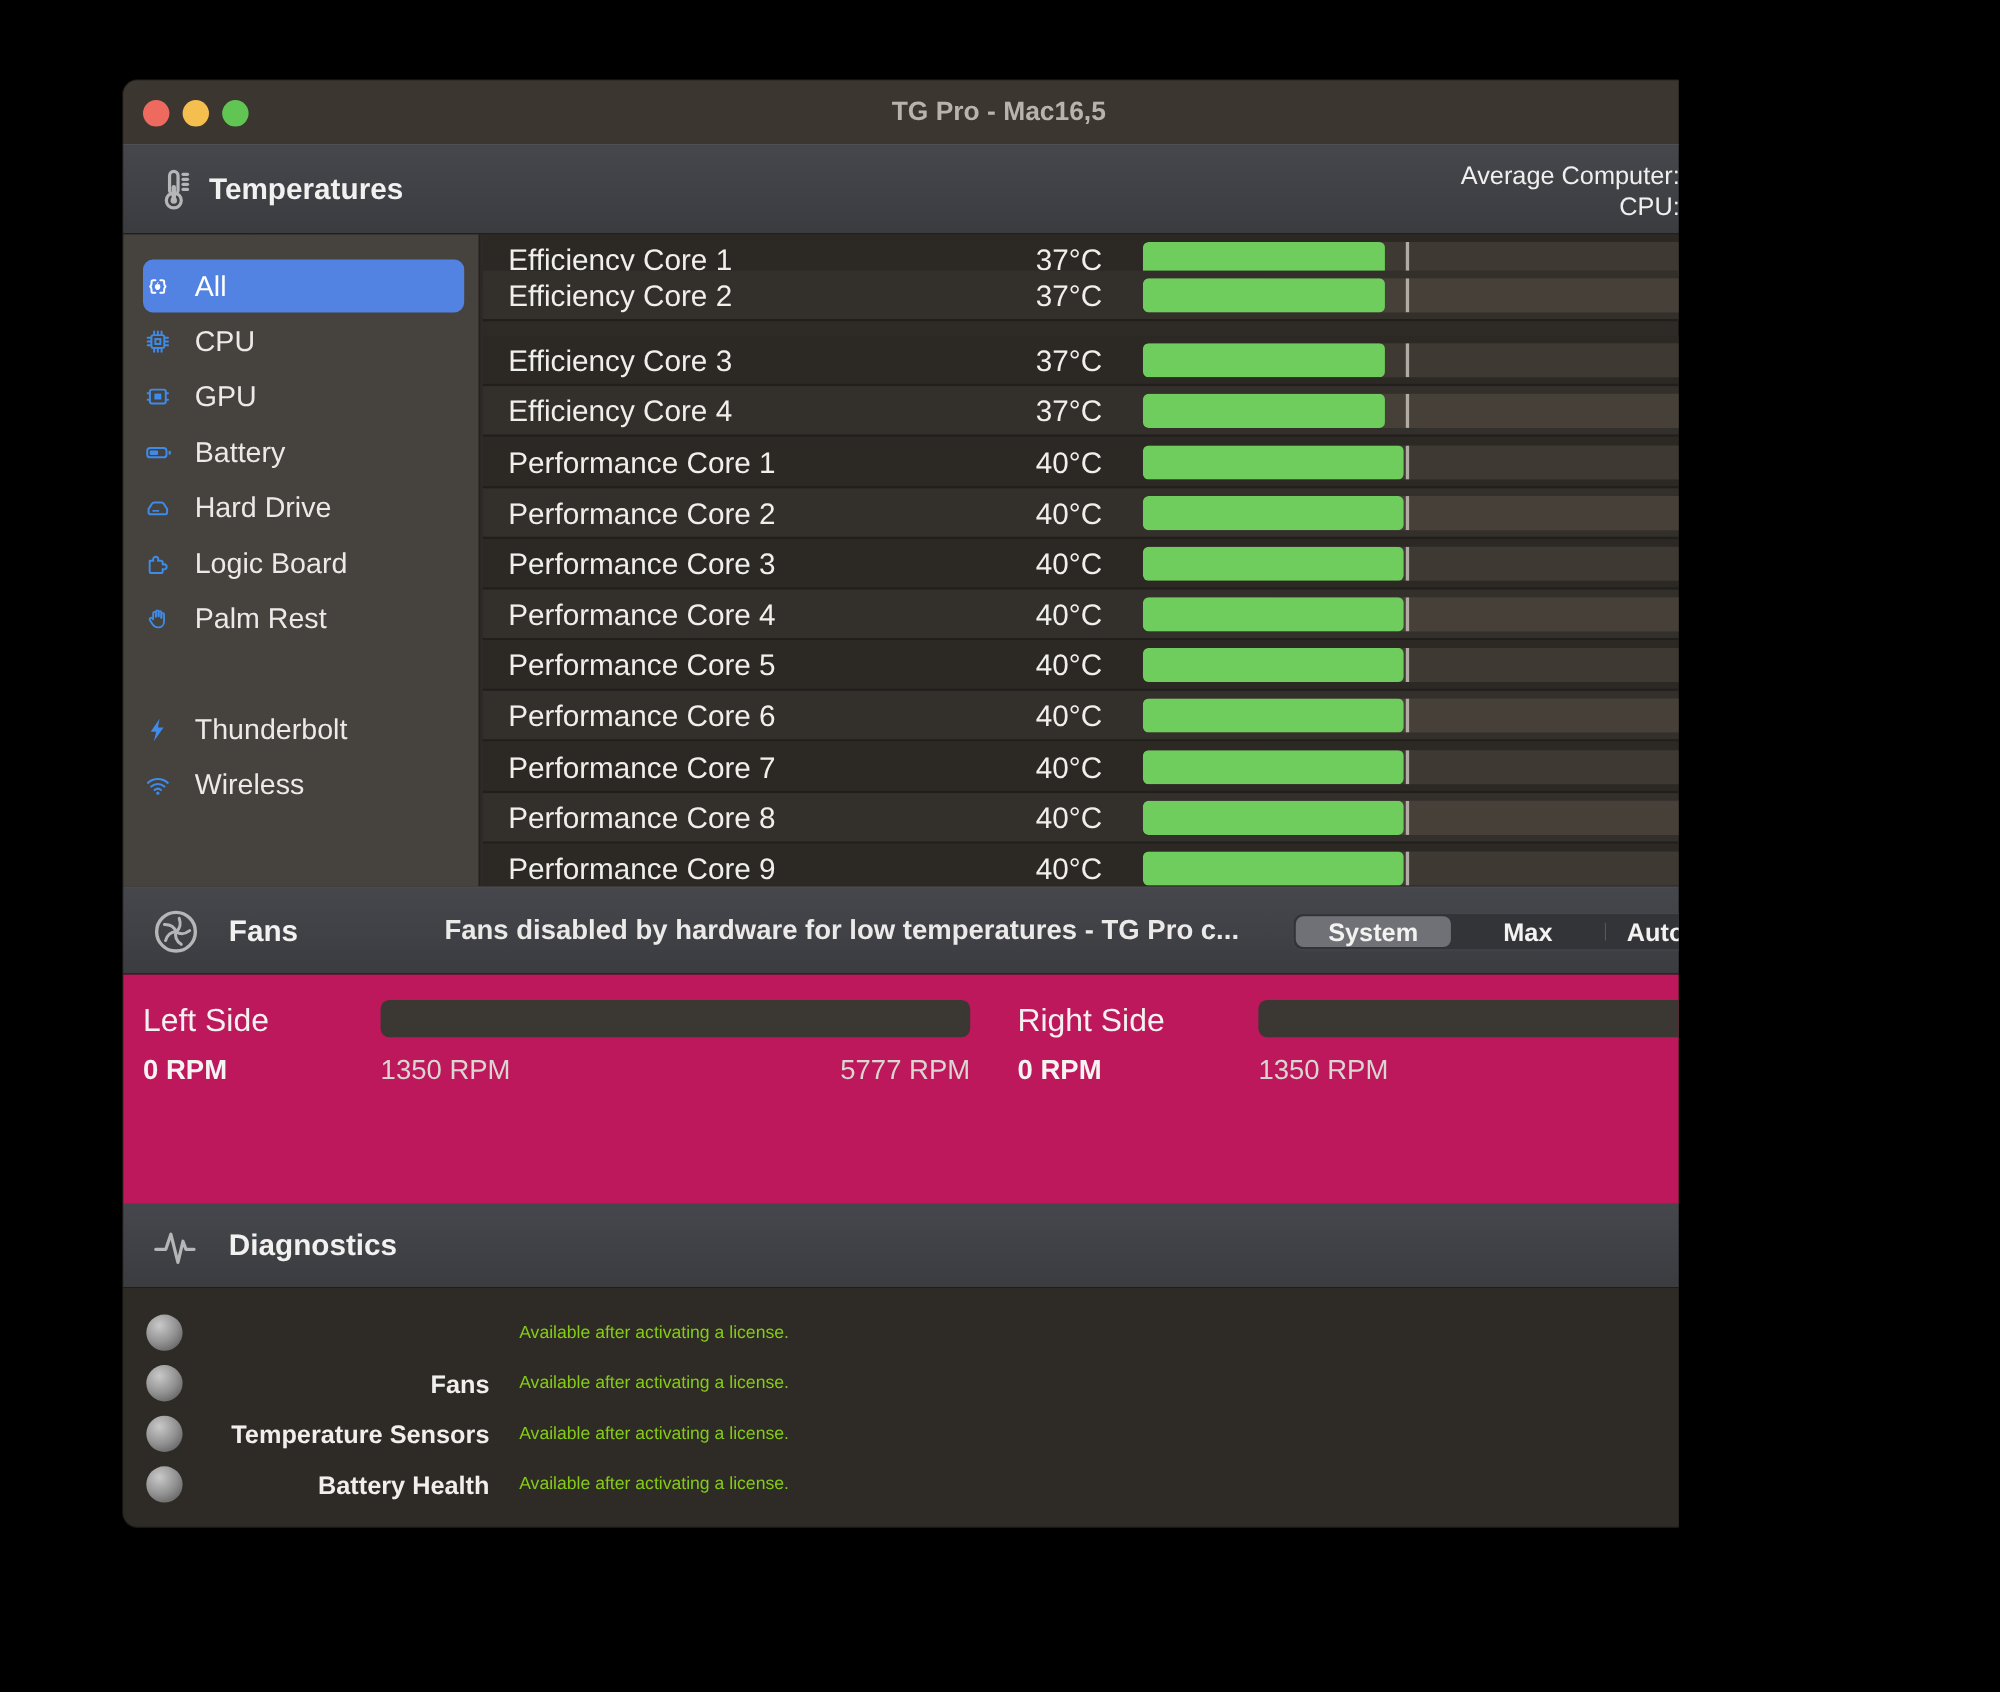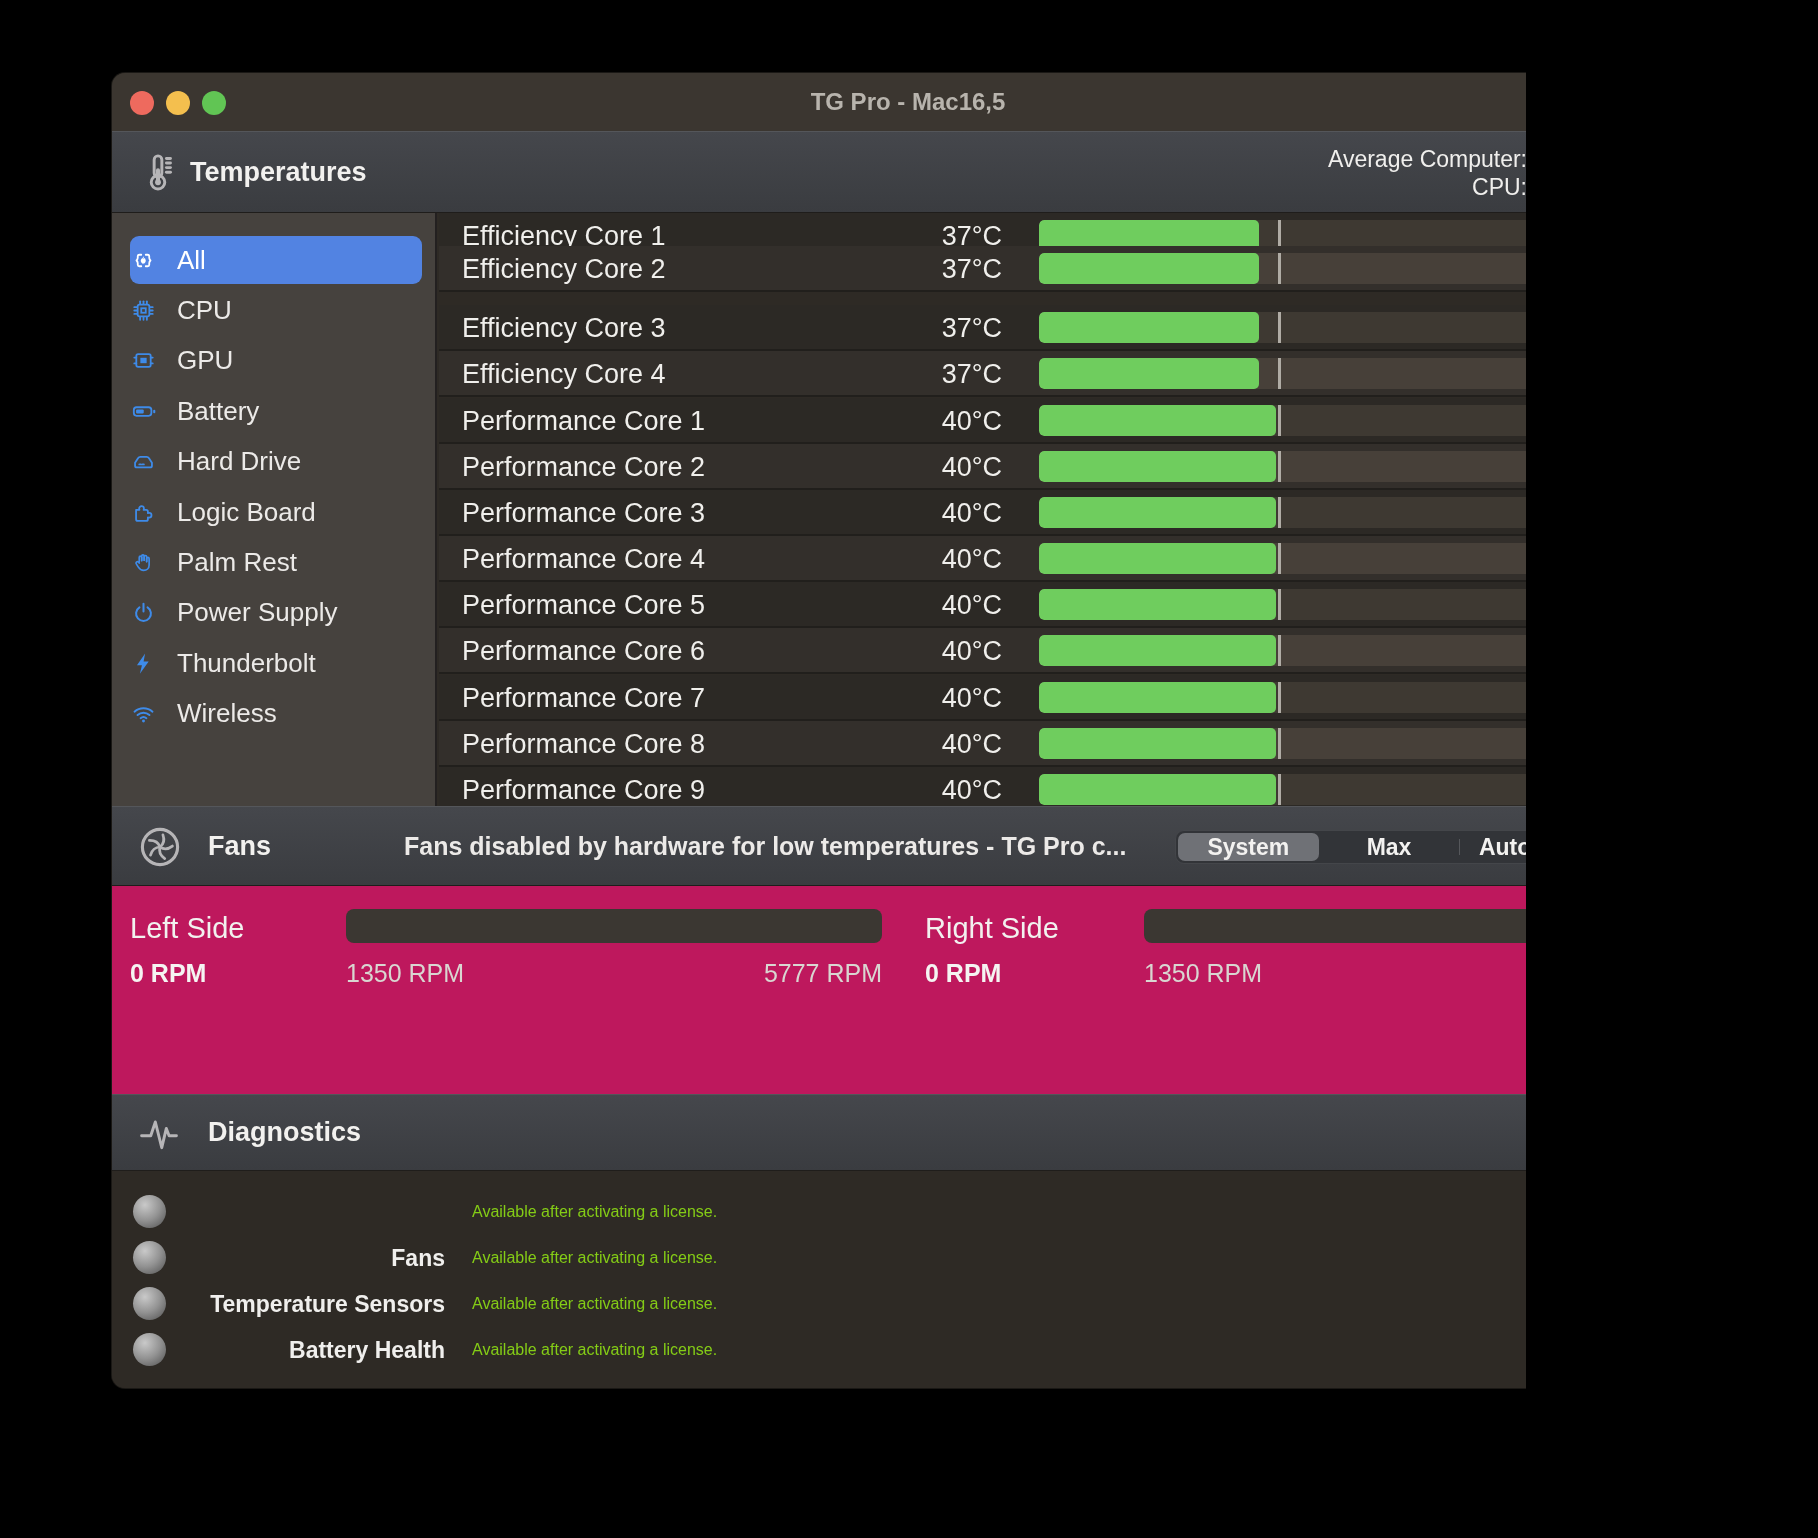--- a/index.html
+++ b/index.html
@@ -194,27 +194,20 @@
           </div>
           <div class="side-item" style="top: 325.4px;">
             <svg viewBox="0 0 24 24" fill="none" stroke="currentColor" stroke-width="1.5" stroke-linecap="round" stroke-linejoin="round">
     <path d="M8.2 11.5 V7.6 c0-.7.5-1.2 1.1-1.2 s1.1.5 1.1 1.2 v2.8"></path>
     <path d="M10.4 10 V6.4 c0-.7.5-1.2 1.1-1.2 s1.1.5 1.1 1.2 v3.6"></path>
     <path d="M12.6 10 V7 c0-.7.5-1.2 1.1-1.2 s1.1.5 1.1 1.2 v4.2"></path>
     <path d="M14.8 11.2 V8.6 c0-.7.5-1.2 1.1-1.2 s1.1.5 1.1 1.2 v5.6 c0 2.9-2.1 4.8-4.8 4.8 -2.4 0-3.6-1-4.8-2.9 L5.6 13.2 c-.4-.6-.3-1.3.3-1.7 .5-.4 1.2-.3 1.7.2 l.6.8"></path>
   </svg>
             <span class="side-label">Palm Rest</span>
           </div>
-          <div class="side-item" style="top: 375.8px;">
-            <svg viewBox="0 0 24 24" fill="none" stroke="currentColor" stroke-width="1.8" stroke-linecap="round">
-    <path d="M8.4 7.4 a6.6 6.6 0 1 0 7.2 0"></path>
-    <line x1="12" y1="4.2" x2="12" y2="11"></line>
-  </svg>
-            <span class="side-label">Power Supply</span>
-          </div>
           <div class="side-item" style="top: 476.6px;">
             <svg viewBox="0 0 24 24" fill="none" stroke="currentColor" stroke-width="1.7" stroke-linecap="round">
     <path d="M4 10.4 c4.5-4.1 11.5-4.1 16 0"></path>
     <path d="M6.7 13.4 c3.1-2.8 7.5-2.8 10.6 0"></path>
     <path d="M9.4 16.2 c1.5-1.3 3.7-1.3 5.2 0"></path>
     <circle cx="12" cy="18.7" r="1.3" fill="currentColor" stroke="none"></circle>
   </svg>
             <span class="side-label">Wireless</span>
           </div>
           <div class="side-item" style="top: 426.2px;">

